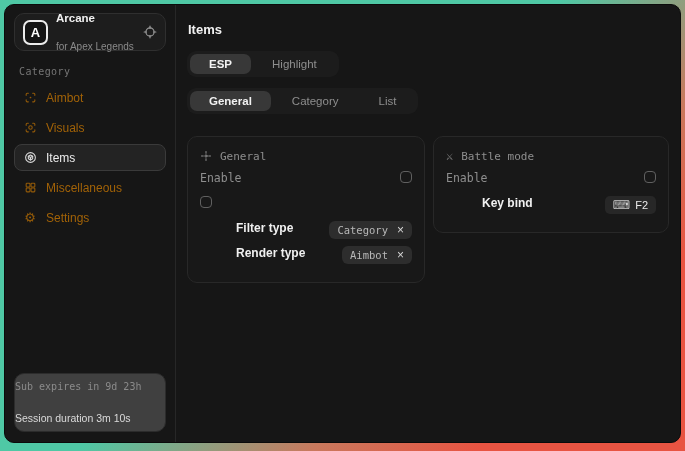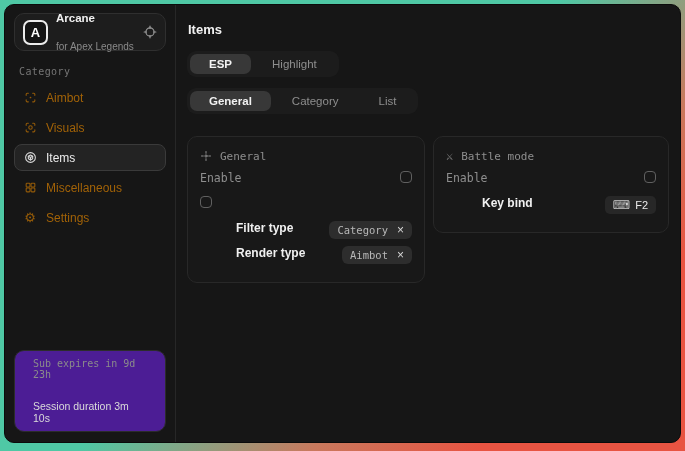--- a/index.html
+++ b/index.html
@@ -44,21 +44,21 @@
     display: flex; align-items: center; gap: 9px;
     padding: 5px 8px; height: 27px; border-radius: 8px;
     border: 1px solid transparent; color: #a16207; font-size: 12px; cursor: default;
   }
   .nav-item.active { background: #232323; border-color: #3a3a3a; color: #ececec; }
   .nav-item .nicon { width: 14px; display: flex; justify-content: center; color: inherit; opacity: .9; }
   .nav-item .glyph { font-size: 13px; line-height: 1; }
 
   .sidebar-footer {
     margin-top: auto; border: 1px solid #2c2c2c; border-radius: 10px;
-    padding: 7px 18px; background: #4c1d95;
+    padding: 7px 0; background: #404040;
   }
   .sub-line { font-family: "DejaVu Sans Mono", monospace; font-size: 10px; color: #8b8b8b; }
   .session-line { font-size: 10.5px; color: #dadada; margin-top: 20px; }
 
   .v-divider { width: 1px; background: #272727; flex: 0 0 1px; }
 
   
   .main { flex: 1; padding: 15px 12px 12px 11px; display: flex; flex-direction: column; }
   .page-title { font-size: 13px; font-weight: 700; color: #f2f2f2; margin: 2px 0 14px 1px; }
 

